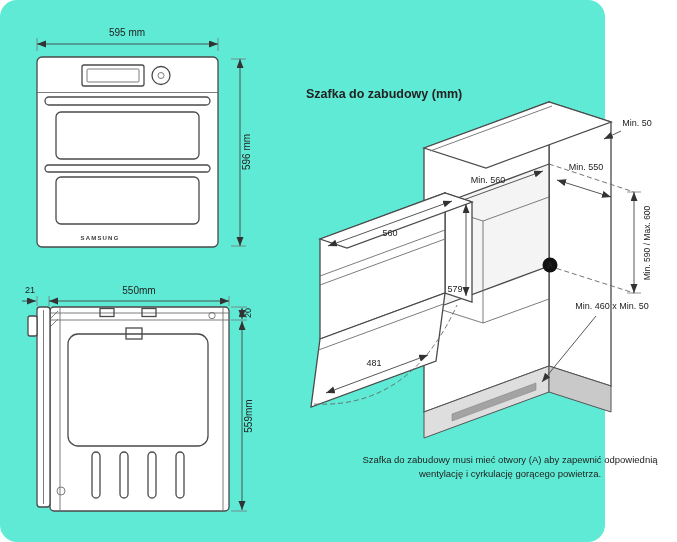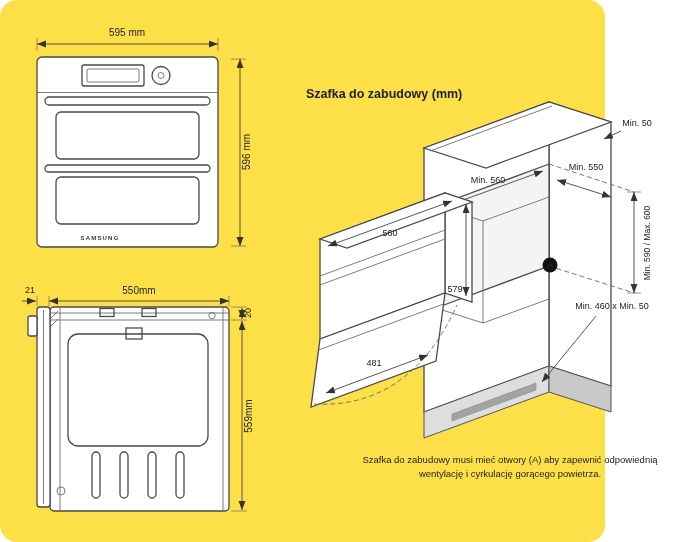--- a/index.html
+++ b/index.html
@@ -1,16 +1,16 @@
 <!DOCTYPE html>
 <html><head>
 <meta charset="utf-8">
 <style>
   html,body{margin:0;padding:0;background:#fff;width:677px;height:542px;overflow:hidden;}
-  .page{position:relative;width:605px;height:542px;background:#fde047;border-radius:17px;}
+  .page{position:relative;width:605px;height:542px;background:#5eead4;border-radius:17px;}
   svg{display:block;}
   svg text{font-family:"Liberation Sans","DejaVu Sans",sans-serif;fill:#222;}
   .obj{fill:#fff;stroke:#4a4a4a;stroke-width:1.3;}
   .objnf{fill:none;stroke:#4a4a4a;stroke-width:1.3;}
   .thin{fill:none;stroke:#6e6e6e;stroke-width:0.9;}
   .dim{fill:none;stroke:#444;stroke-width:0.9;}
   .ext{fill:none;stroke:#7a7a7a;stroke-width:0.8;}
   .dash{fill:none;stroke:#666;stroke-width:0.9;stroke-dasharray:5 3;}
   .t10{font-size:10px;}
   .t9{font-size:9px;}

